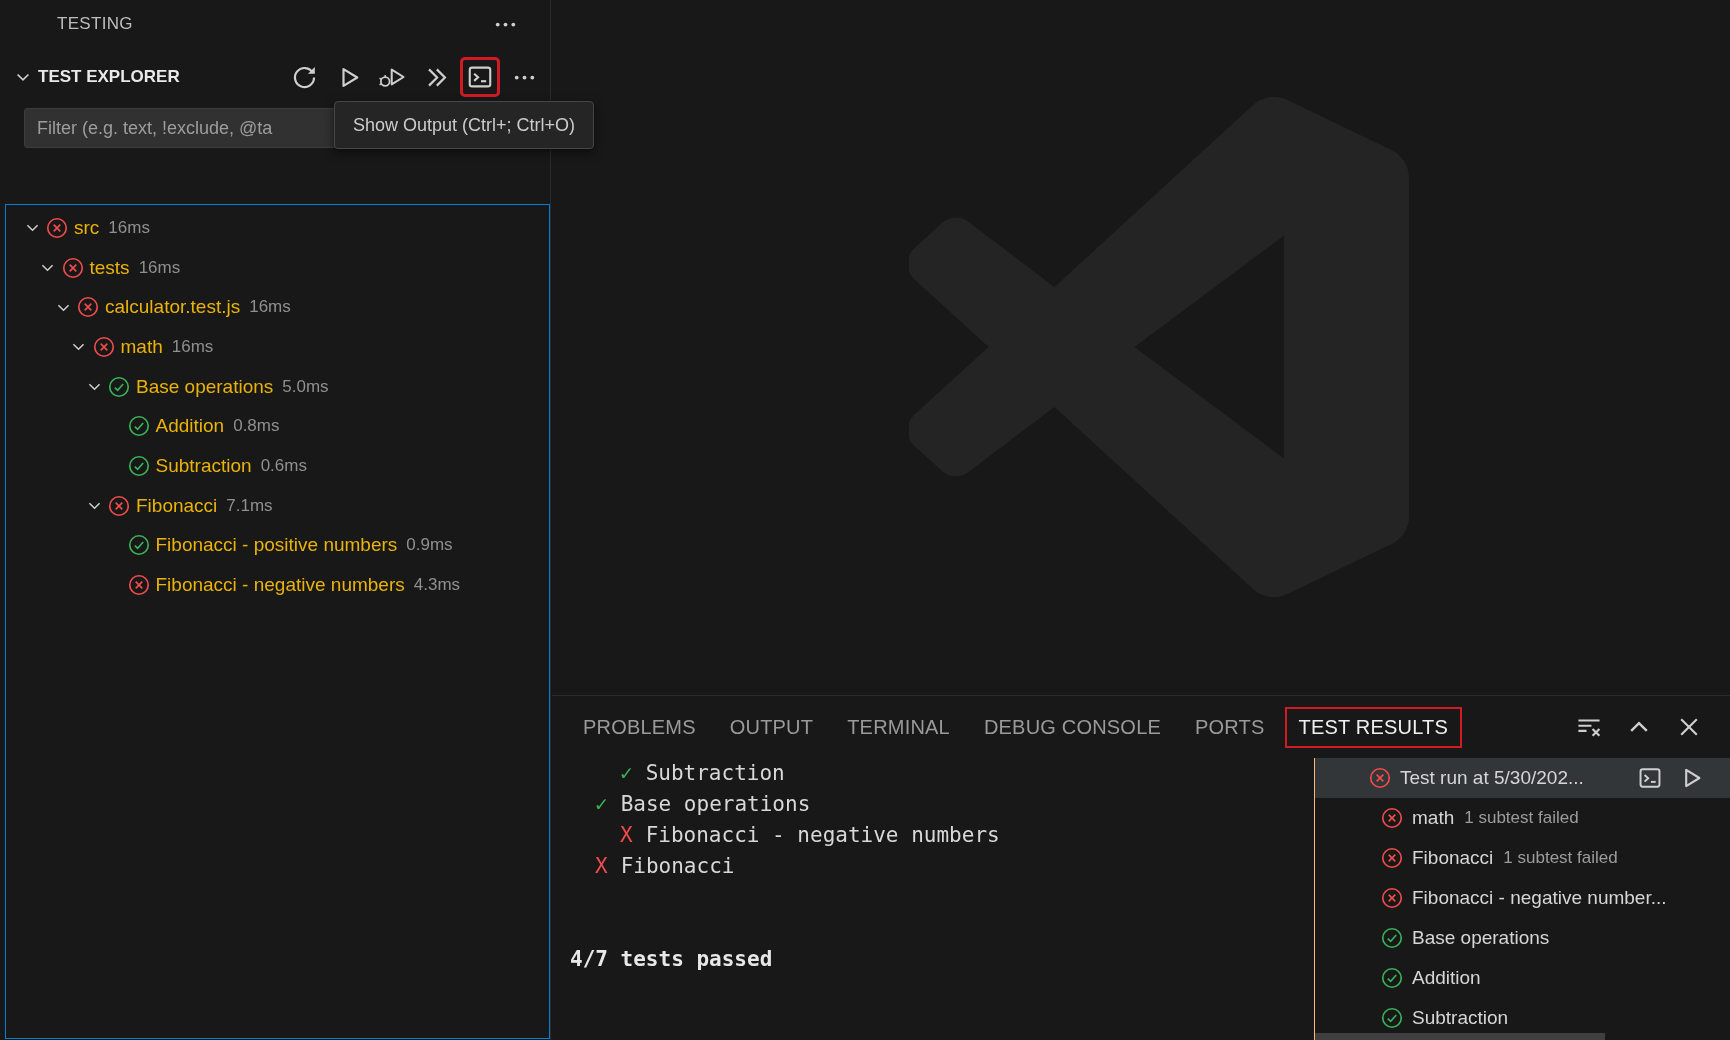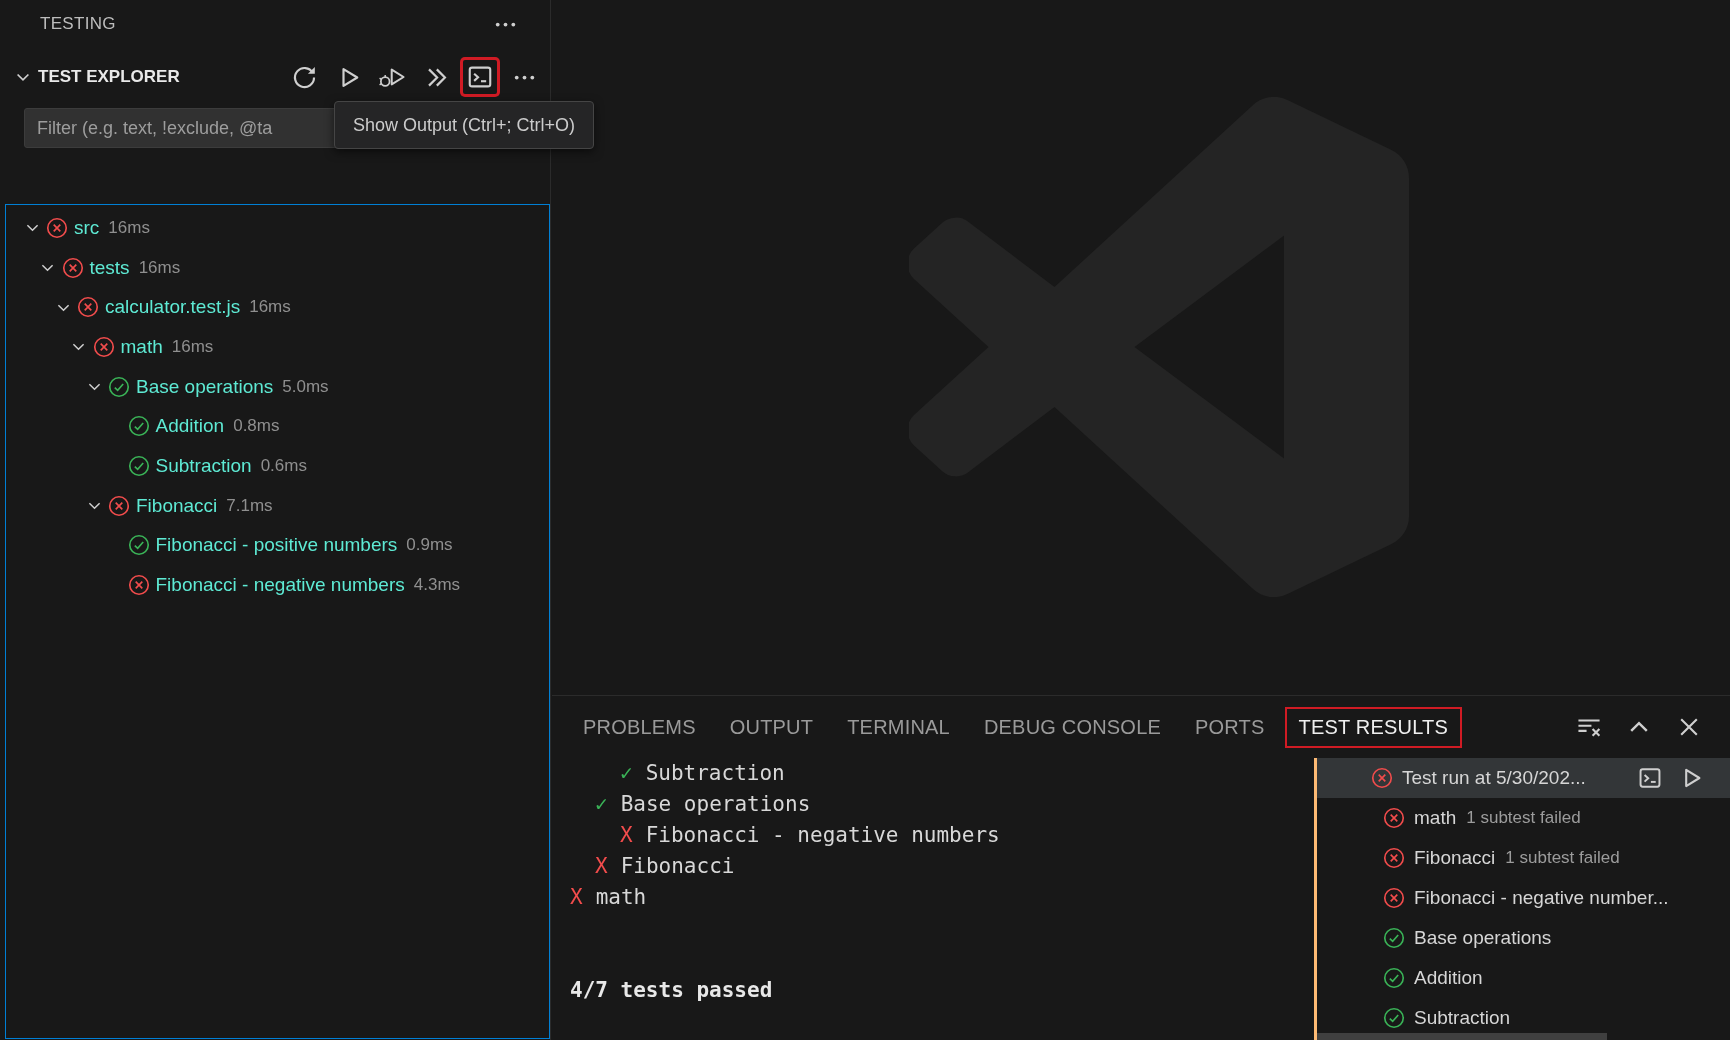--- a/index.html
+++ b/index.html
@@ -8,21 +8,21 @@
     position:relative; width:1730px; height:1040px; overflow:hidden;
     background:#181818; color:#cccccc;
     font-family:"Liberation Sans", sans-serif;
     --pass:#3ab357; --fail:#f14c4c; --focus-border:#007fd4; --annotation:#d01b24;
   }
   svg { display:block; }
   [data-interactable="true"] { cursor:pointer; }
 
   
   .sidebar { position:absolute; left:0; top:0; width:551px; height:1040px; background:#181818; border-right:1px solid #2b2b2b; }
-  .sb-title-row { position:absolute; top:0; left:0; right:0; height:48px; display:flex; align-items:center; padding:0 28px 0 40px; }
+  .sb-title-row { position:absolute; top:0; left:0; right:0; height:48px; display:flex; align-items:center; padding:0 28px 0 57px; }
   .sb-title { font-size:17px; color:#bdbdbd; letter-spacing:.3px; }
   .sb-more { margin-left:auto; }
 
   .section-header { position:absolute; top:52px; left:0; right:0; height:50px; display:flex; align-items:center; padding-left:12px; }
   .section-chevron { width:22px; display:flex; justify-content:center; }
   .section-title { font-weight:bold; font-size:17px; color:#e9e9e9; margin-left:4px; white-space:nowrap; }
   .section-actions { margin-left:auto; display:flex; align-items:center; gap:10px; padding-right:9px; }
   .icon-btn { width:34px; height:34px; display:flex; align-items:center; justify-content:center; border-radius:4px; flex:none; }
   .icon-btn.annotated { box-shadow:0 0 0 3px var(--annotation); border-radius:2px; }
   .icon-btn.sm { width:26px; height:26px; }
@@ -35,21 +35,21 @@
   .status-row { position:absolute; left:0; right:0; top:158px; height:34px; display:flex; align-items:center; padding:0 36px 0 26px; gap:10px; }
   .status-count { font-size:19px; color:#d4d4d4; }
   .status-right { margin-left:auto; display:flex; align-items:center; gap:10px; }
   .status-duration { font-size:19px; color:#d4d4d4; }
 
   .tree { position:absolute; left:5px; top:204px; width:545px; height:835px; border:1px solid var(--focus-border); overflow:hidden; padding-top:3px; background:#181818; }
   .tree-row { height:39.7px; display:flex; align-items:center; white-space:nowrap; }
   .tw-chevron { width:24px; display:flex; justify-content:center; flex:none; }
   .tw-spacer { width:28px; flex:none; }
   .tw-icon { width:26px; display:flex; justify-content:center; flex:none; }
-  .tw-label { font-size:19px; color:#5eead4; margin-left:4px; }
+  .tw-label { font-size:19px; color:#eab308; margin-left:4px; }
   .tw-time { font-size:17px; color:#8f8f8f; margin-left:9px; }
 
   
   .editor { position:absolute; left:552px; top:0; width:1178px; height:695px; background:#181818; overflow:hidden; }
   .watermark { position:absolute; left:357px; top:97px; }
 
   
   .panel { position:absolute; left:552px; top:695px; width:1178px; height:345px; background:#181818; border-top:1px solid #2b2b2b; }
   .panel-header { position:absolute; top:0; left:0; right:0; height:62px; display:flex; align-items:center; padding-left:14px; }
   .panel-tabs { display:flex; align-items:center; }
@@ -57,21 +57,21 @@
   .panel-tab.active { color:#f0f0f0; border:2px solid var(--annotation); padding:7px 12px; margin:0 3px; }
   .panel-actions { margin-left:auto; display:flex; align-items:center; gap:16px; padding-right:24px; }
 
   .output { position:absolute; left:0; top:62px; width:762px; bottom:0; font-family:"DejaVu Sans Mono", monospace; overflow:hidden; }
   .out-line { height:31px; line-height:31px; font-size:21px; white-space:pre; color:#d8d8d8; }
   .out-line .mark.pass { color:var(--pass); }
   .out-line .mark.fail { color:var(--fail); }
   .out-line .txt { margin-left:13px; }
   .out-summary { margin-top:62px; height:31px; line-height:31px; font-size:21px; font-weight:bold; color:#e8e8e8; padding-left:18px; }
 
-  .results { position:absolute; left:762px; top:62px; right:0; bottom:0; border-left:3px solid #fdba74; overflow:hidden; }
+  .results { position:absolute; left:762px; top:62px; right:0; bottom:0; border-left:1px solid #fdba74; overflow:hidden; }
   .res-row { height:40px; display:flex; align-items:center; padding-left:66px; white-space:nowrap; }
   .res-row.selected { background:#333638; padding-left:54px; }
   .res-icon { width:22px; flex:none; display:flex; justify-content:center; }
   .res-label { font-size:19px; color:#d6d6d6; margin-left:9px; overflow:hidden; text-overflow:clip; }
   .res-detail { font-size:17px; color:#9c9c9c; margin-left:10px; }
   .res-actions { margin-left:auto; display:flex; align-items:center; gap:15px; padding-right:26px; }
   .res-hscroll { position:absolute; left:0; bottom:0; width:290px; height:7px; background:#3f3f3f; }
 </style>
 </head>
 <body>
@@ -319,21 +319,20 @@
         </span>
       </div>
     </div>
 
     <div class="output" data-interactable="false">
       <div data-interactable="false">
           <div class="out-line" data-interactable="false" style="padding-left: 68px;"><span class="mark pass" data-interactable="false">✓</span><span class="txt" data-interactable="false">Subtraction</span></div>
           <div class="out-line" data-interactable="false" style="padding-left: 43px;"><span class="mark pass" data-interactable="false">✓</span><span class="txt" data-interactable="false">Base operations</span></div>
           <div class="out-line" data-interactable="false" style="padding-left: 68px;"><span class="mark fail" data-interactable="false">X</span><span class="txt" data-interactable="false">Fibonacci - negative numbers</span></div>
           <div class="out-line" data-interactable="false" style="padding-left: 43px;"><span class="mark fail" data-interactable="false">X</span><span class="txt" data-interactable="false">Fibonacci</span></div>
-          <div class="out-line" data-interactable="false" style="padding-left: 18px;"><span class="mark fail" data-interactable="false">X</span><span class="txt" data-interactable="false">math</span></div>
         </div>
       <div class="out-summary" data-interactable="false">4/7 tests passed</div>
     </div>
 
     <div class="results" data-interactable="false">
       <div data-interactable="false">
           <div class="res-row selected" data-interactable="true">
             <span class="res-icon" data-interactable="false">
               <svg width="22" height="22" viewBox="0 0 20 20">
                 <circle cx="10" cy="10" r="8.4" fill="none" stroke="var(--fail)" stroke-width="1.5"></circle>

